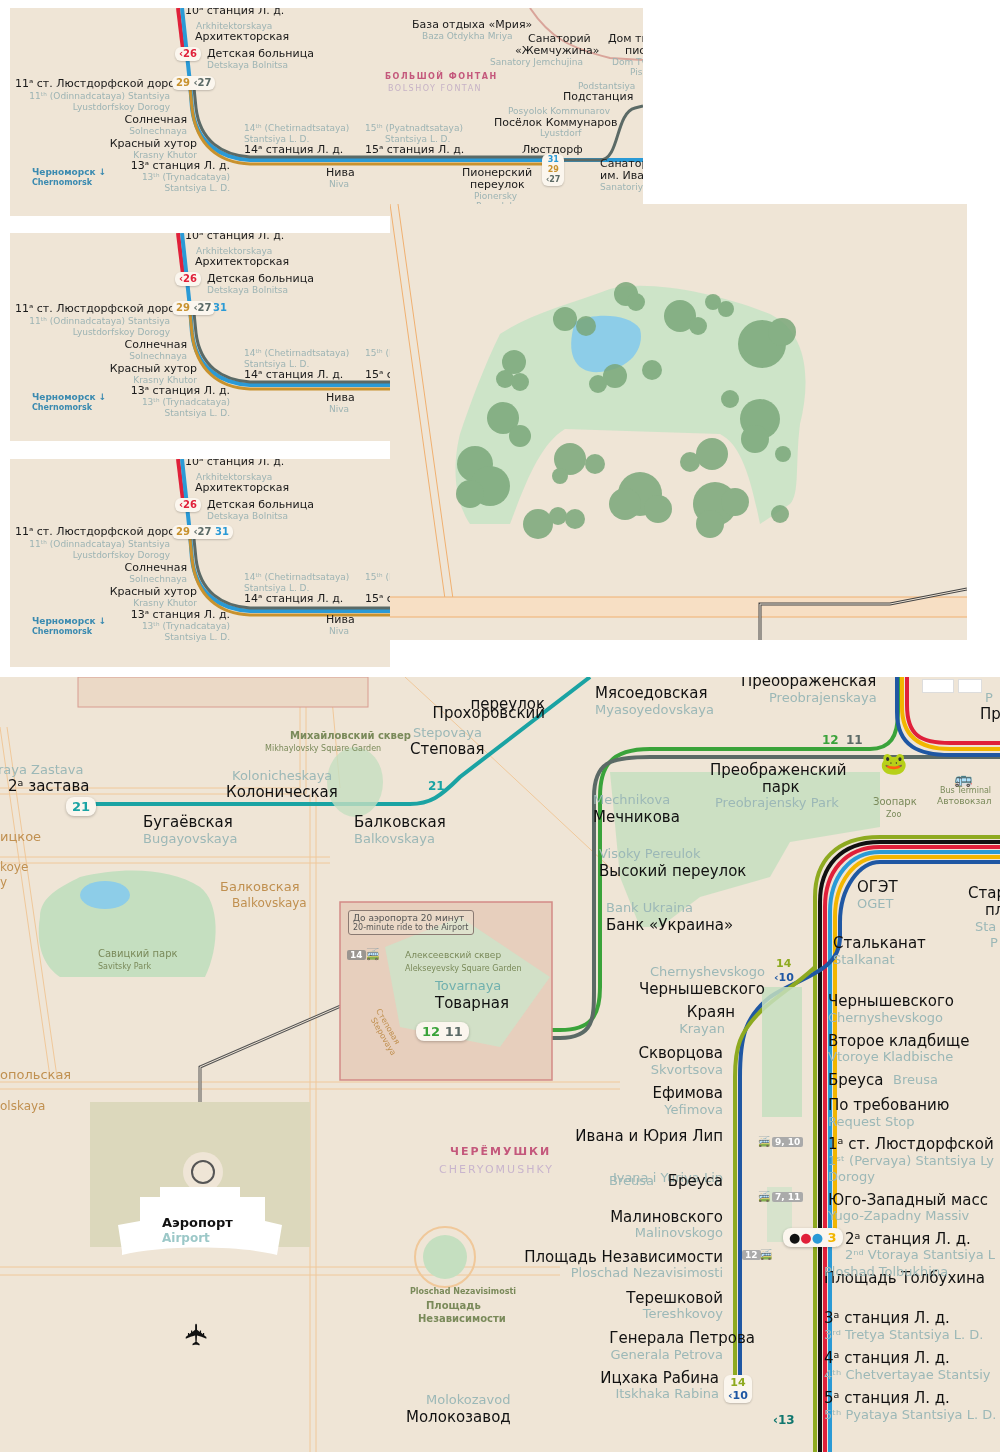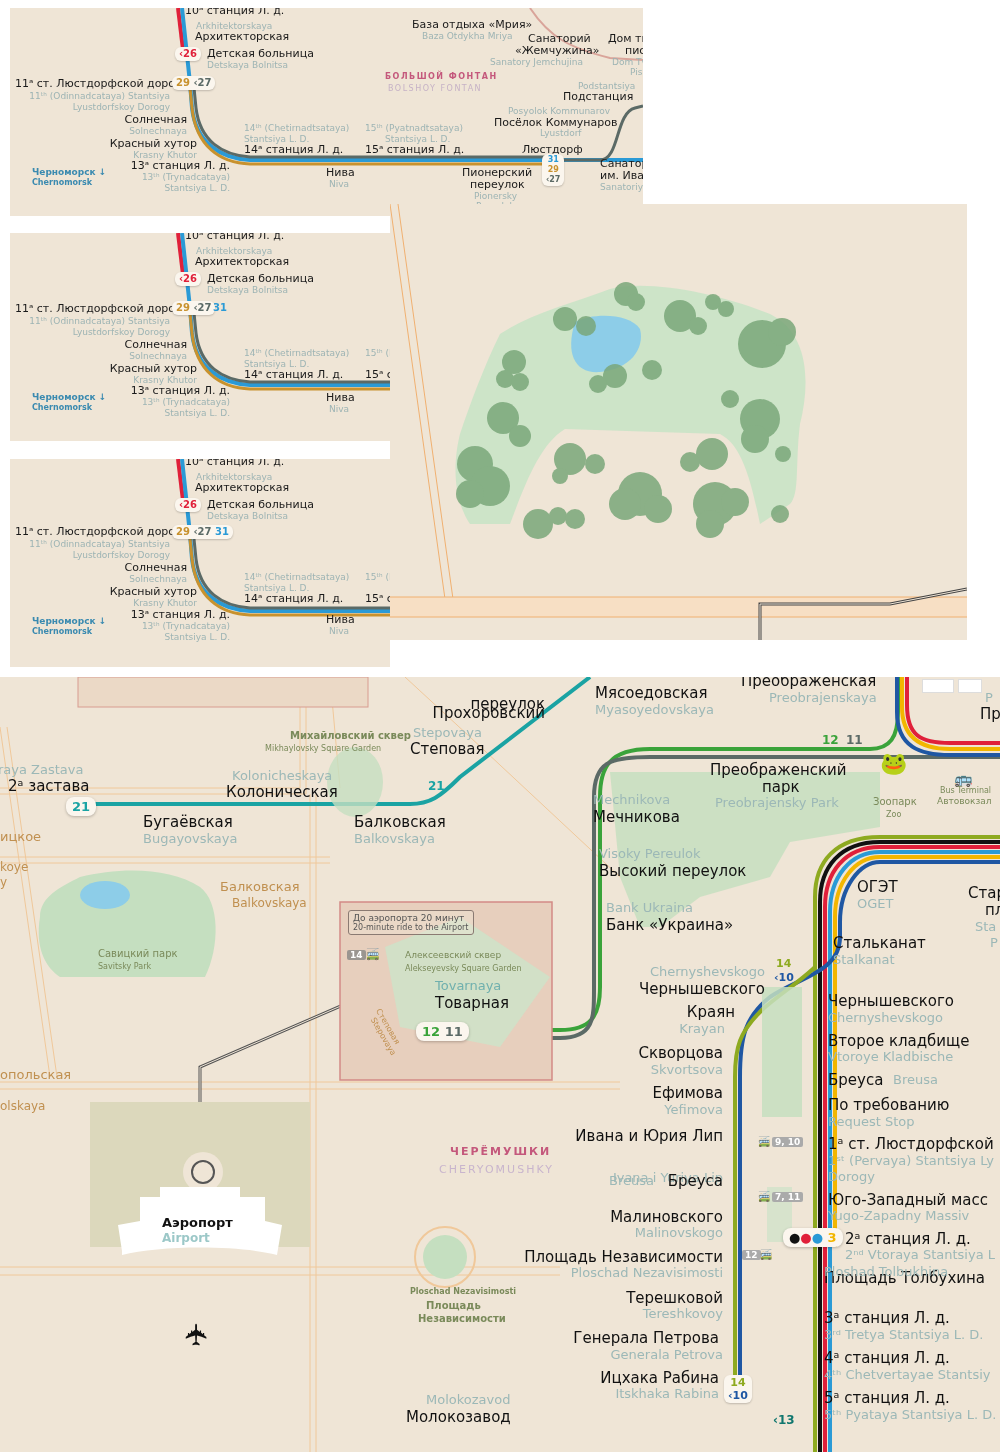--- a/index.html
+++ b/index.html
@@ -379,21 +379,21 @@
   <div class="abs ru-lg r" style="left:500px;top:451px;width:223px;">Ивана и Юрия Лип</div>
   <div class="abs en-lg r" style="left:500px;top:494px;width:223px;">Ivana i Yuriya Lip</div>
   <div class="abs en-lg" style="left:609px;top:497px;">Breusa</div>
   <div class="abs ru-lg r" style="left:640px;top:496px;width:83px;">Бреуса</div>
   <div class="abs ru-lg r" style="left:560px;top:532px;width:163px;">Малиновского</div>
   <div class="abs en-lg r" style="left:560px;top:549px;width:163px;">Malinovskogo</div>
   <div class="abs ru-lg r" style="left:480px;top:572px;width:243px;">Площадь Независимости</div>
   <div class="abs en-lg r" style="left:480px;top:589px;width:243px;">Ploschad Nezavisimosti</div>
   <div class="abs ru-lg r" style="left:560px;top:613px;width:163px;">Терешковой</div>
   <div class="abs en-lg r" style="left:560px;top:630px;width:163px;">Tereshkovoy</div>
-  <div class="abs ru-lg r" style="left:536px;top:653px;width:183px;">Генерала Петрова</div>
+  <div class="abs ru-lg r" style="left:572px;top:653px;width:183px;">Генерала Петрова</div>
   <div class="abs en-lg r" style="left:540px;top:671px;width:183px;">Generala Petrova</div>
   <div class="abs ru-lg r" style="left:540px;top:693px;width:179px;">Ицхака Рабина</div>
   <div class="abs en-lg r" style="left:540px;top:710px;width:179px;">Itskhaka Rabina</div>
   <div class="abs" style="left:776px;top:280px;color:#8eaa20;font-size:11px;font-weight:bold;">14</div>
   <div class="abs" style="left:774px;top:294px;color:#1f57a3;font-size:11px;font-weight:bold;">‹10</div>
   <div class="badge" style="left:724px;top:698px;line-height:13px;font-size:11px;text-align:center;">
     <div style="color:#8eaa20">14</div>
     <div style="color:#1f57a3">‹10</div>
   </div>
   <div class="abs en-lg" style="left:426px;top:716px;">Molokozavod</div>

